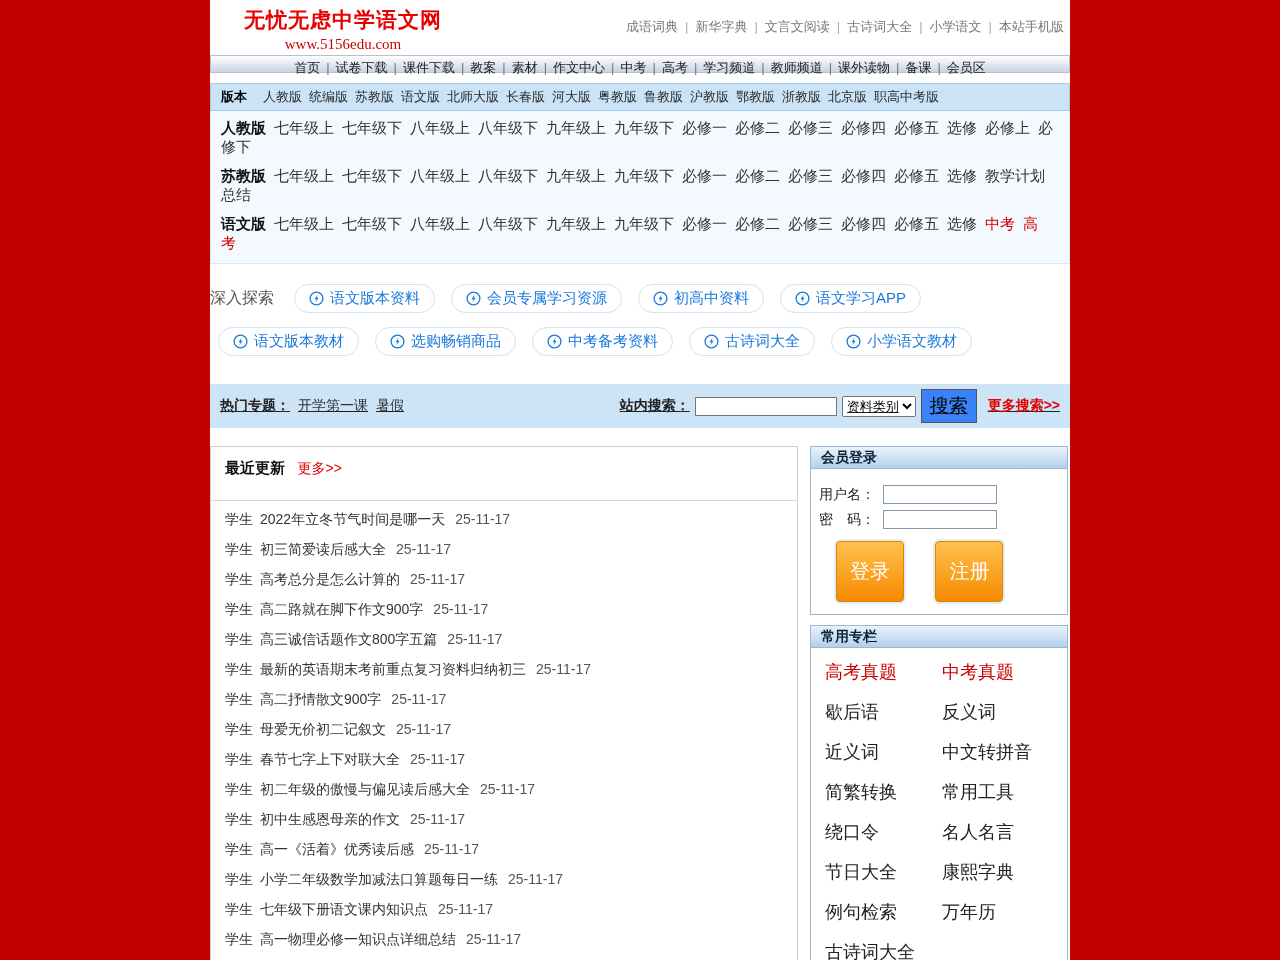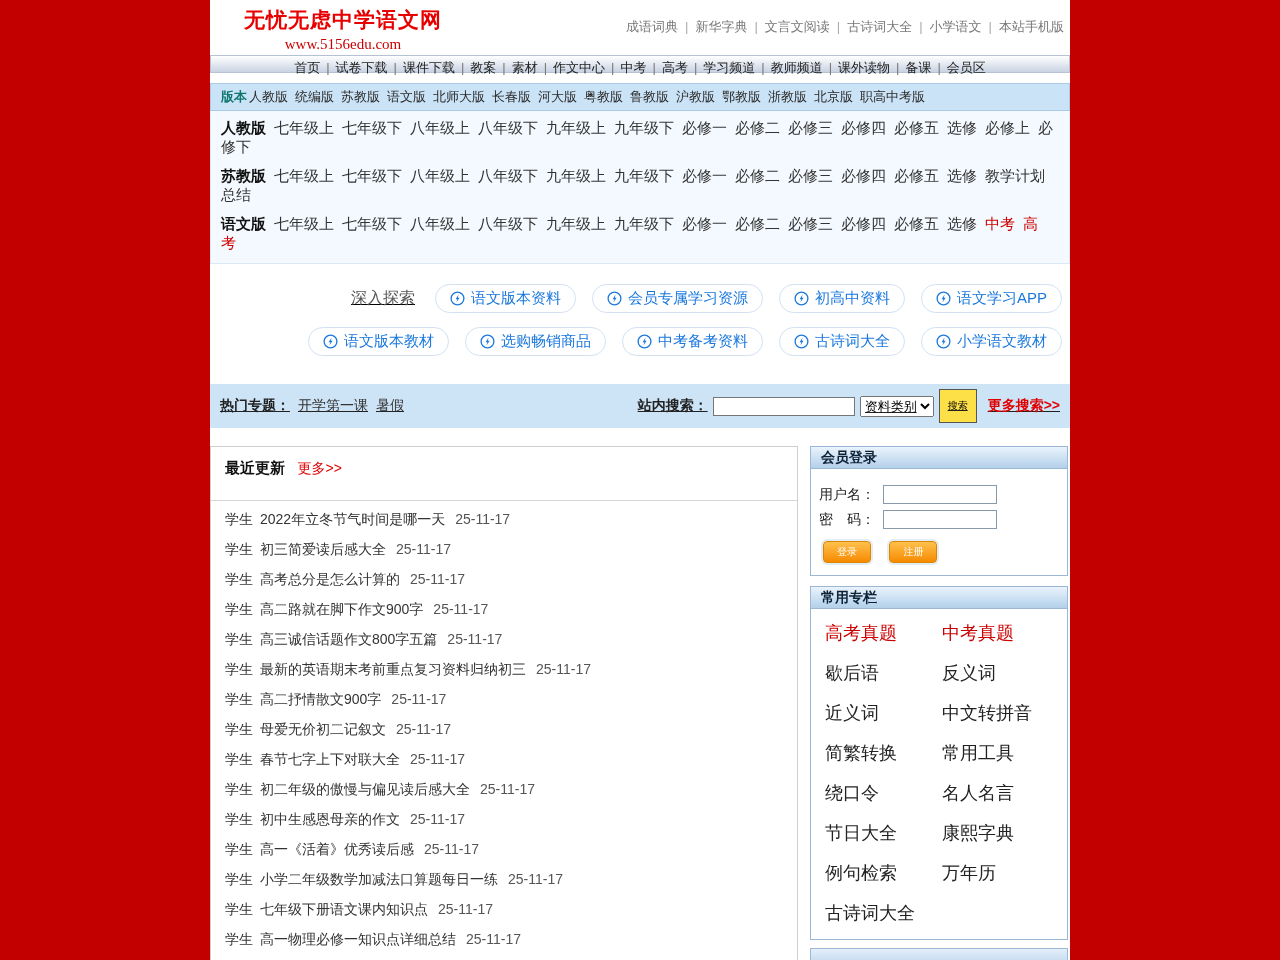--- a/index.html
+++ b/index.html
@@ -16,43 +16,43 @@
   .top-links span.lnk { color:#777; }
   .top-links span.lnk + span.lnk::before { content:"|"; color:#aaa; margin:0 7px; }
 
   
   .nav { height:18px; line-height:24px; background:linear-gradient(#ffffff,#c9d3e3); border:1px solid #b6c2d4; text-align:center; font-size:13px; color:#222; }
   .nav span.lnk { color:#222; }
   .nav span.lnk + span.lnk::before { content:"|"; color:#777; margin:0 6px; }
 
   
   .edition-bar { margin-top:10px; background:#cbe3f6; border:1px solid #a9cbe7; padding:4px 10px; font-size:13px; }
-  .edition-bar .lbl { font-weight:bold; color:#0f766e; margin-right:2px; }
+  .edition-bar .lbl { font-weight:bold; color:#000000; margin-right:16px; }
   .edition-bar span.lnk { color:#2b2b2b; margin-right:7px; }
   .edition-rows { border:1px solid #d9e8f6; border-top:none; background:#f4f9ff; padding:3px 10px 5px; }
   .edition-row { padding:5px 0; font-size:15px; }
   .edition-row .lbl { font-weight:bold; color:#111; margin-right:8px; }
   .edition-row span.lnk { color:#333; margin-right:8px; }
   .edition-row span.redlnk { color:#cc0000; margin-right:8px; }
 
   
-  .explore { padding:20px 0 14px; text-align:right;text-decoration:underline; }
+  .explore { padding:20px 0 14px; text-align:left; }
   .explore-row { margin-bottom:14px; }
   .explore-label { font-size:16px; color:#555; margin-right:12px; vertical-align:middle; }
   .pill { display:inline-flex; align-items:center; gap:6px; padding:4px 14px; border:1px solid #d3e1f2; border-radius:16px; color:#1a78dd; font-size:15px; margin:0 8px; background:#fff; vertical-align:middle; }
   .pill svg { display:block; }
 
   
   .hotbar { margin-top:0; background:#cde4f7; padding:5px 10px; display:flex; align-items:center; font-size:14px; color:#222;text-decoration:underline; }
   .hotbar .bold { font-weight:bold; }
   .hotbar span.lnk { color:#333; margin-left:8px; }
   .hot-right { margin-left:auto; display:flex; align-items:center; gap:5px; }
   .hot-right input[type=text] { width:142px; height:19px; border:1px solid #767676; background:#fff; }
   .hot-right select { font-size:13px; height:21px; }
-  .hot-right button { font-size:10px; height:34px; padding:0 8px; background:#fde047; border:1px solid #555; }
+  .hot-right button { font-size:19px; height:34px; padding:0 8px; background:#3b82f6; border:1px solid #555; }
   .more-search { color:#e00000; font-weight:bold; margin-left:6px; }
 
   
   .main { display:flex; gap:12px; margin-top:18px; align-items:flex-start; }
   .left-col { width:588px; border:1px solid #cfcfcf; background:#fff; }
   .left-head { padding:12px 14px 22px; border-bottom:1px solid #d6d6d6; }
   .left-title { font-weight:bold; font-size:15px; color:#111; }
   .left-more { color:#e00000; font-size:14px; margin-left:8px; }
   .recent-list { padding:4px 14px 8px; }
   .recent-row { padding:6px 0; font-size:14px; color:#333; }
@@ -61,21 +61,21 @@
   .recent-row .date { color:#555; }
 
   .right-col { width:258px; }
   .panel { border:1px solid #9ab7d4; background:#fff; }
   .panel-head { height:22px; line-height:21px; background:linear-gradient(#eaf3fc,#b3d0ea); border-bottom:1px solid #9ab7d4; font-weight:bold; font-size:14px; color:#0c2236; padding-left:10px; }
   .login-body { padding:10px 8px 12px; }
   .login-row { margin:6px 0; font-size:14px; color:#222; display:flex; align-items:center; }
   .login-row label { width:64px; }
   .login-row input { width:114px; height:19px; border:1px solid #8899aa; }
   .login-btns { margin-top:12px; padding-left:4px; }
-  .btn-orange { display:inline-block; padding:3px 13px; background:linear-gradient(#ffc14d,#f68a00); border:1px solid #de8500; border-radius:4px; box-shadow:0 0 0 2px #e3edf6; color:#fff; font-size:10px; margin-right:14px; }
+  .btn-orange { display:inline-block; padding:16px 13px; background:linear-gradient(#ffc14d,#f68a00); border:1px solid #de8500; border-radius:4px; box-shadow:0 0 0 2px #e3edf6; color:#fff; font-size:20px; margin-right:14px;margin-left:13px; }
 
   .columns-panel { margin-top:10px; }
   .columns-body { padding:12px 8px 14px 14px; display:grid; grid-template-columns:1fr 1fr; row-gap:16px; font-size:18px; }
   .columns-body span { color:#222; }
   .columns-body span.red { color:#cc0000; }
 
   .blue-bar { margin-top:8px; height:20px; background:linear-gradient(#e4effa,#b9d4ec); border:1px solid #9ab7d4; }
 
   .promo { margin-top:6px; border:1px solid #c5d6e6; background:#fff; padding:5px; }
   .promo-cell { text-align:right; color:#0f172a; margin-bottom:5px; }

